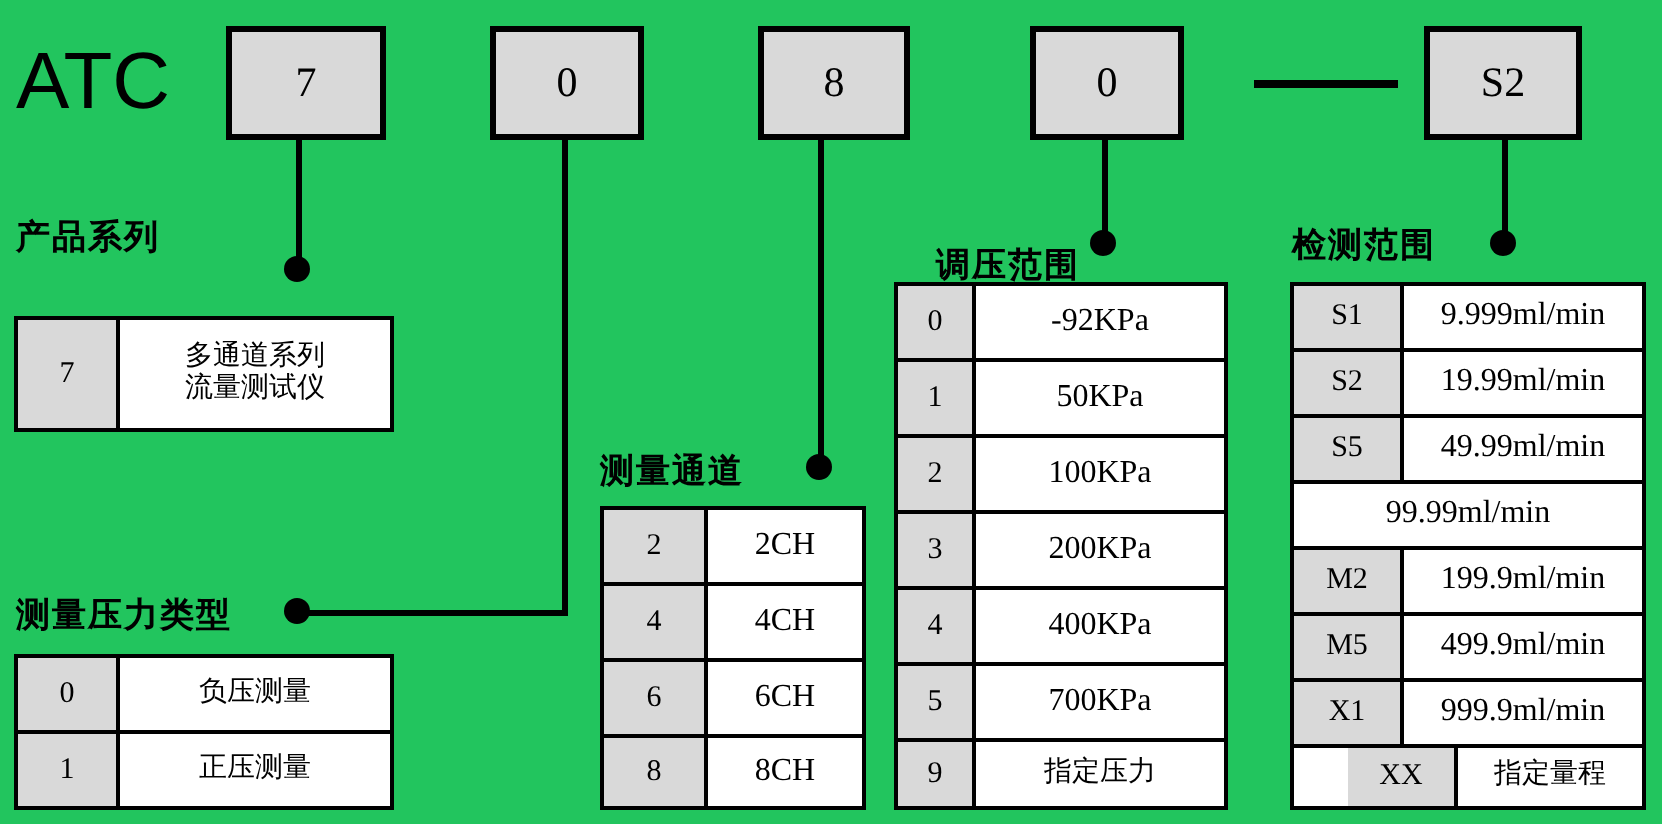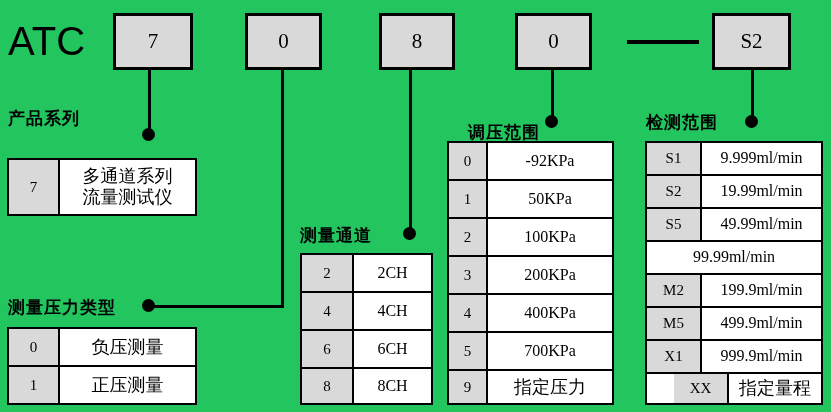--- a/index.html
+++ b/index.html
@@ -95,21 +95,21 @@
     box-sizing: border-box;
     display: flex;
     align-items: center;
     justify-content: center;
     font-size: 16px;
     color: #000;
     flex: 1 1 auto;
     text-align: center;
     line-height: 1.15;
   }
-  .c-val.cjk { font-size: 18px; }
+  .c-val.cjk { font-size: 14px; }
   .c-val.two-line { flex-direction: column; }
 </style>
 </head>
 <body>
 
 <div id="page">
 
   <div class="brand" style="left:8px; top:21px;">ATC</div>
 
   <div class="code-box" style="left:113px; top:13px; width:80px; height:57px;">7</div>

